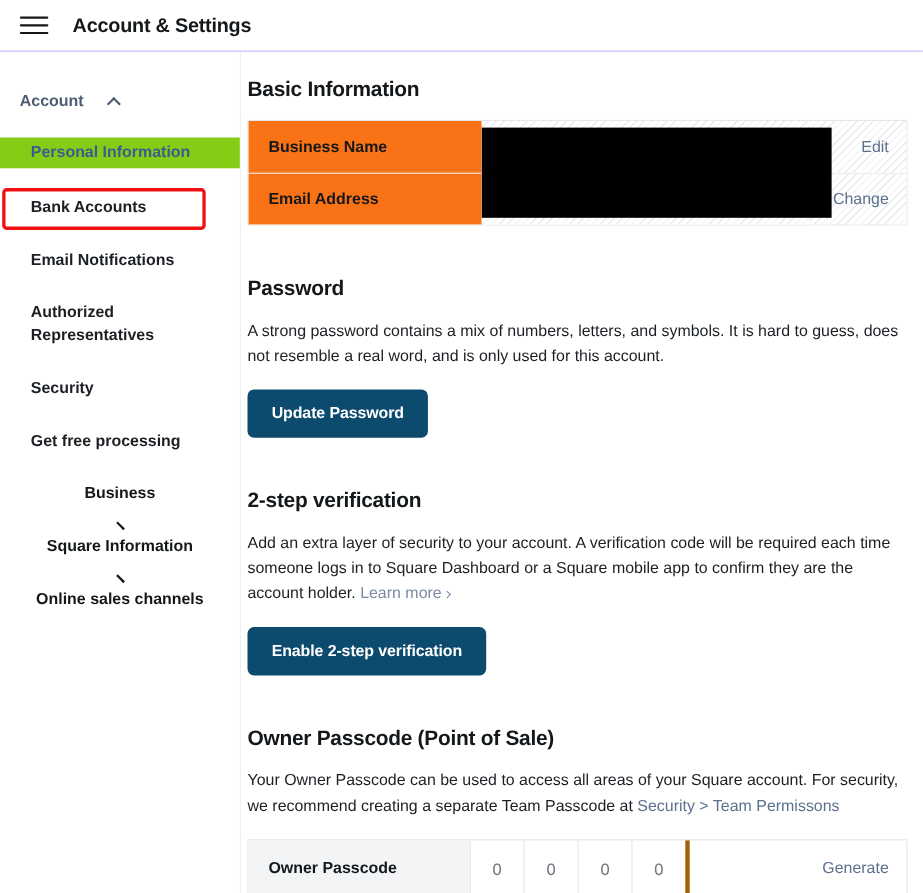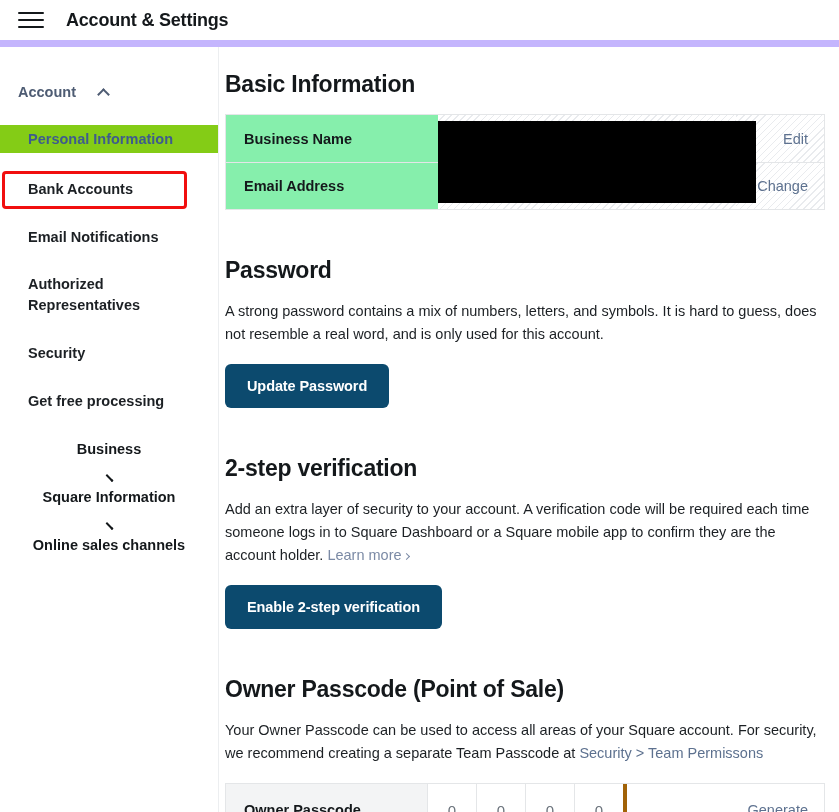--- a/index.html
+++ b/index.html
@@ -16,21 +16,21 @@
     position: relative;
   }
 
   
   .topbar {
     height: 47px;
     display: flex;
     align-items: center;
     padding-left: 18px;
     background: #ffffff;
-    border-bottom: 7px solid #c4b5fd;
+    border-bottom: 1px solid #c4b5fd;
     position: relative;
     z-index: 5;
   }
   .hamburger {
     width: 26px; height: 20px;
     display: flex; flex-direction: column;
     justify-content: center; gap: 5px;
     cursor: pointer;
     flex: 0 0 auto;
   }
@@ -119,21 +119,21 @@
     z-index: 9;
   }
 
   
   .main {
     flex: 1 1 auto;
     padding: 24px 16px 0 6px;
     overflow: hidden;
   }
   .sec-title {
-    font-size: 23px;
+    font-size: 19px;
     font-weight: 700;
     letter-spacing: -0.25px;
     color: #14181b;
     margin: 0 0 16px 0;
   }
   .sec-title.mt { margin-top: 47px; }
   .para {
     font-size: 14.5px;
     line-height: 23px;
     color: #1c2024;
@@ -184,21 +184,21 @@
   }
   .info-row {
     display: flex;
     height: 47px;
     align-items: stretch;
   }
   .info-row + .info-row { border-top: 1px solid #e4e6e8; }
   .info-label {
     width: 212px;
     flex: 0 0 212px;
-    background: #86efac;
+    background: #f97316;
     display: flex;
     align-items: center;
     padding-left: 18px;
     font-size: 14.5px;
     font-weight: 700;
     color: #14181b;
   }
   .info-value {
     flex: 1 1 auto;
     background-image: repeating-linear-gradient(

